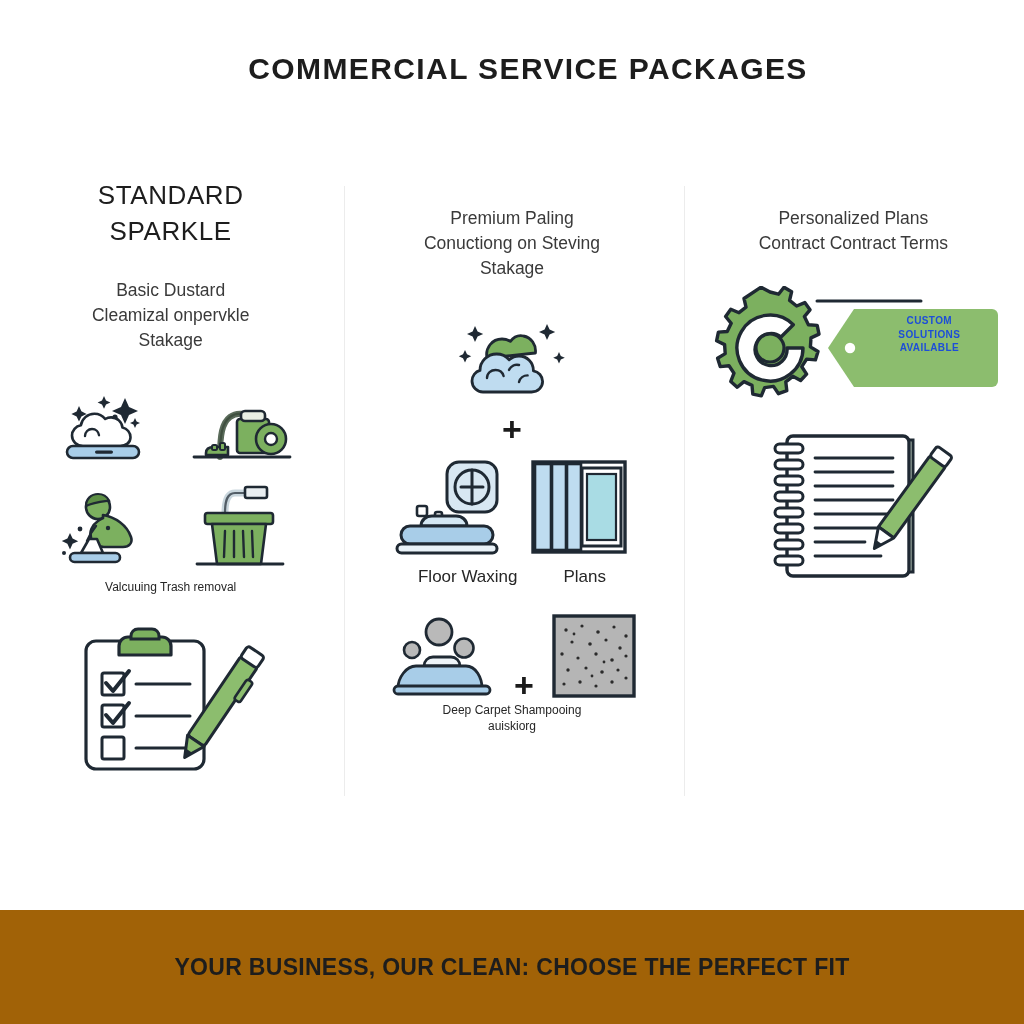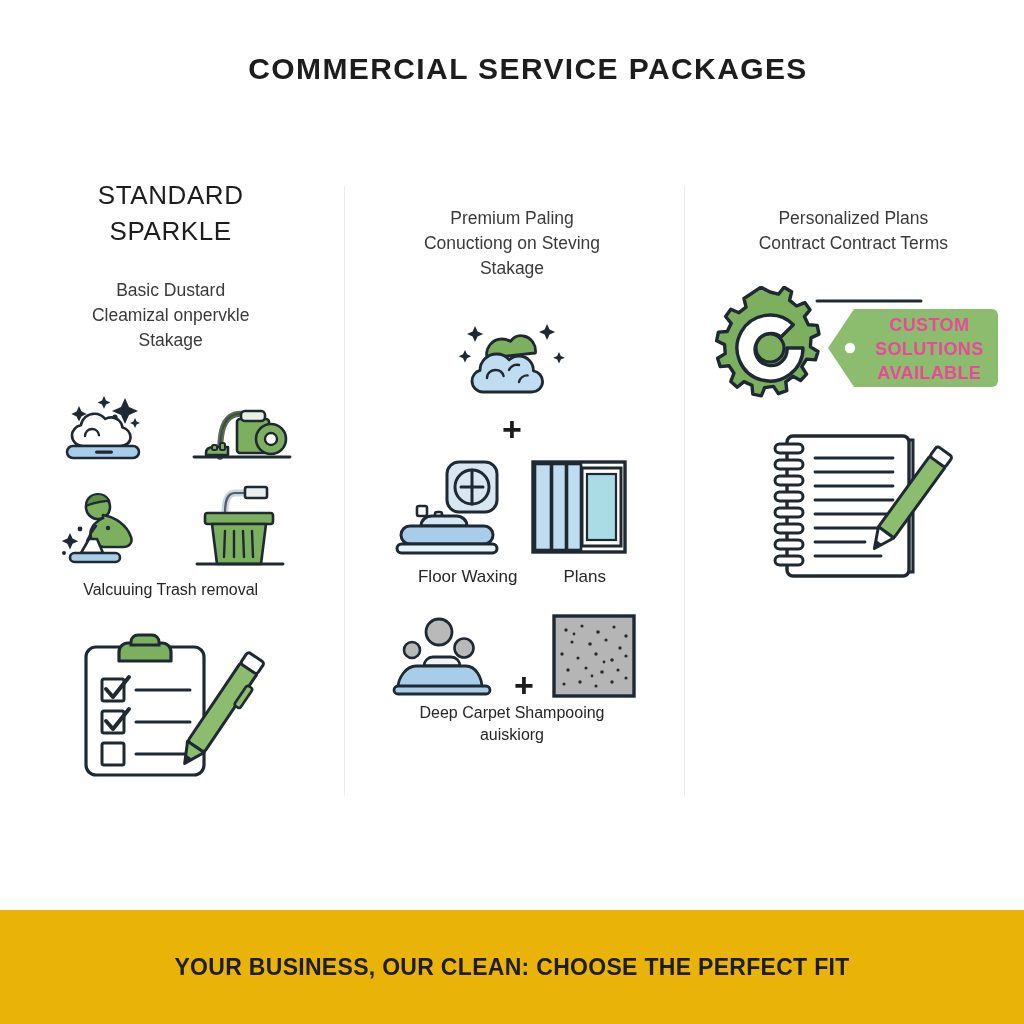--- a/index.html
+++ b/index.html
@@ -72,21 +72,21 @@
     margin-top: 28px;
     text-align: center;
     font-size: 17.5px;
     line-height: 1.44;
     color: #3a3a3a;
     white-space: pre-line;
   }
 
   .caption {
     text-align: center;
-    font-size: 16px;
+    font-size: 12px;
     line-height: 1.34;
     color: #262626;
     white-space: pre-line;
   }
 
   .plus {
     font-size: 34px;
     font-weight: 700;
     color: #1b1b1b;
     line-height: 1;
@@ -118,21 +118,21 @@
   }
   .two-up-caption .caption { font-size: 17px; }
 
   
   .footer {
     position: absolute;
     left: 0;
     top: 910px;
     width: 1024px;
     height: 114px;
-    background: #eab308;
+    background: #a16207;
     display: flex;
     align-items: center;
     justify-content: center;
   }
   .footer-text {
     font-size: 23px;
     font-weight: 700;
     letter-spacing: 0.3px;
     color: #1d1d1d;
     text-align: center;
@@ -384,21 +384,21 @@
             <circle cx="62" cy="62" r="14" fill="#7cb05f" stroke="#1f2933" stroke-width="3.2"></circle>
           </svg>
         </span>
 
         <span style="position:relative; margin-left:-6px;">
           <svg width="172" height="86" viewBox="0 0 172 86">
             <path d="M28 4h138a6 6 0 0 1 6 6v66a6 6 0 0 1-6 6H28L2 43z" fill="#8cbd6e"></path>
             <circle cx="24" cy="43" r="5.2" fill="#ffffff"></circle>
           </svg>
           <span style="position:absolute; left:42px; top:9px; width:122px; text-align:center;
-                       font-size:18px; font-weight:700; line-height:1.33; color:#ec4899;
+                       font-size:10px; font-weight:700; line-height:1.33; color:#1d4ed8;
                        letter-spacing:0.4px; white-space:pre-line;">CUSTOM
 SOLUTIONS
 AVAILABLE</span>
         </span>
       </div>
 
       <svg width="1" height="1" style="position:absolute; overflow:visible; left:50%; top:132px;">
         <line x1="-36" y1="-9" x2="68" y2="-9" stroke="#1f2933" stroke-width="3" stroke-linecap="round"></line>
       </svg>
 

